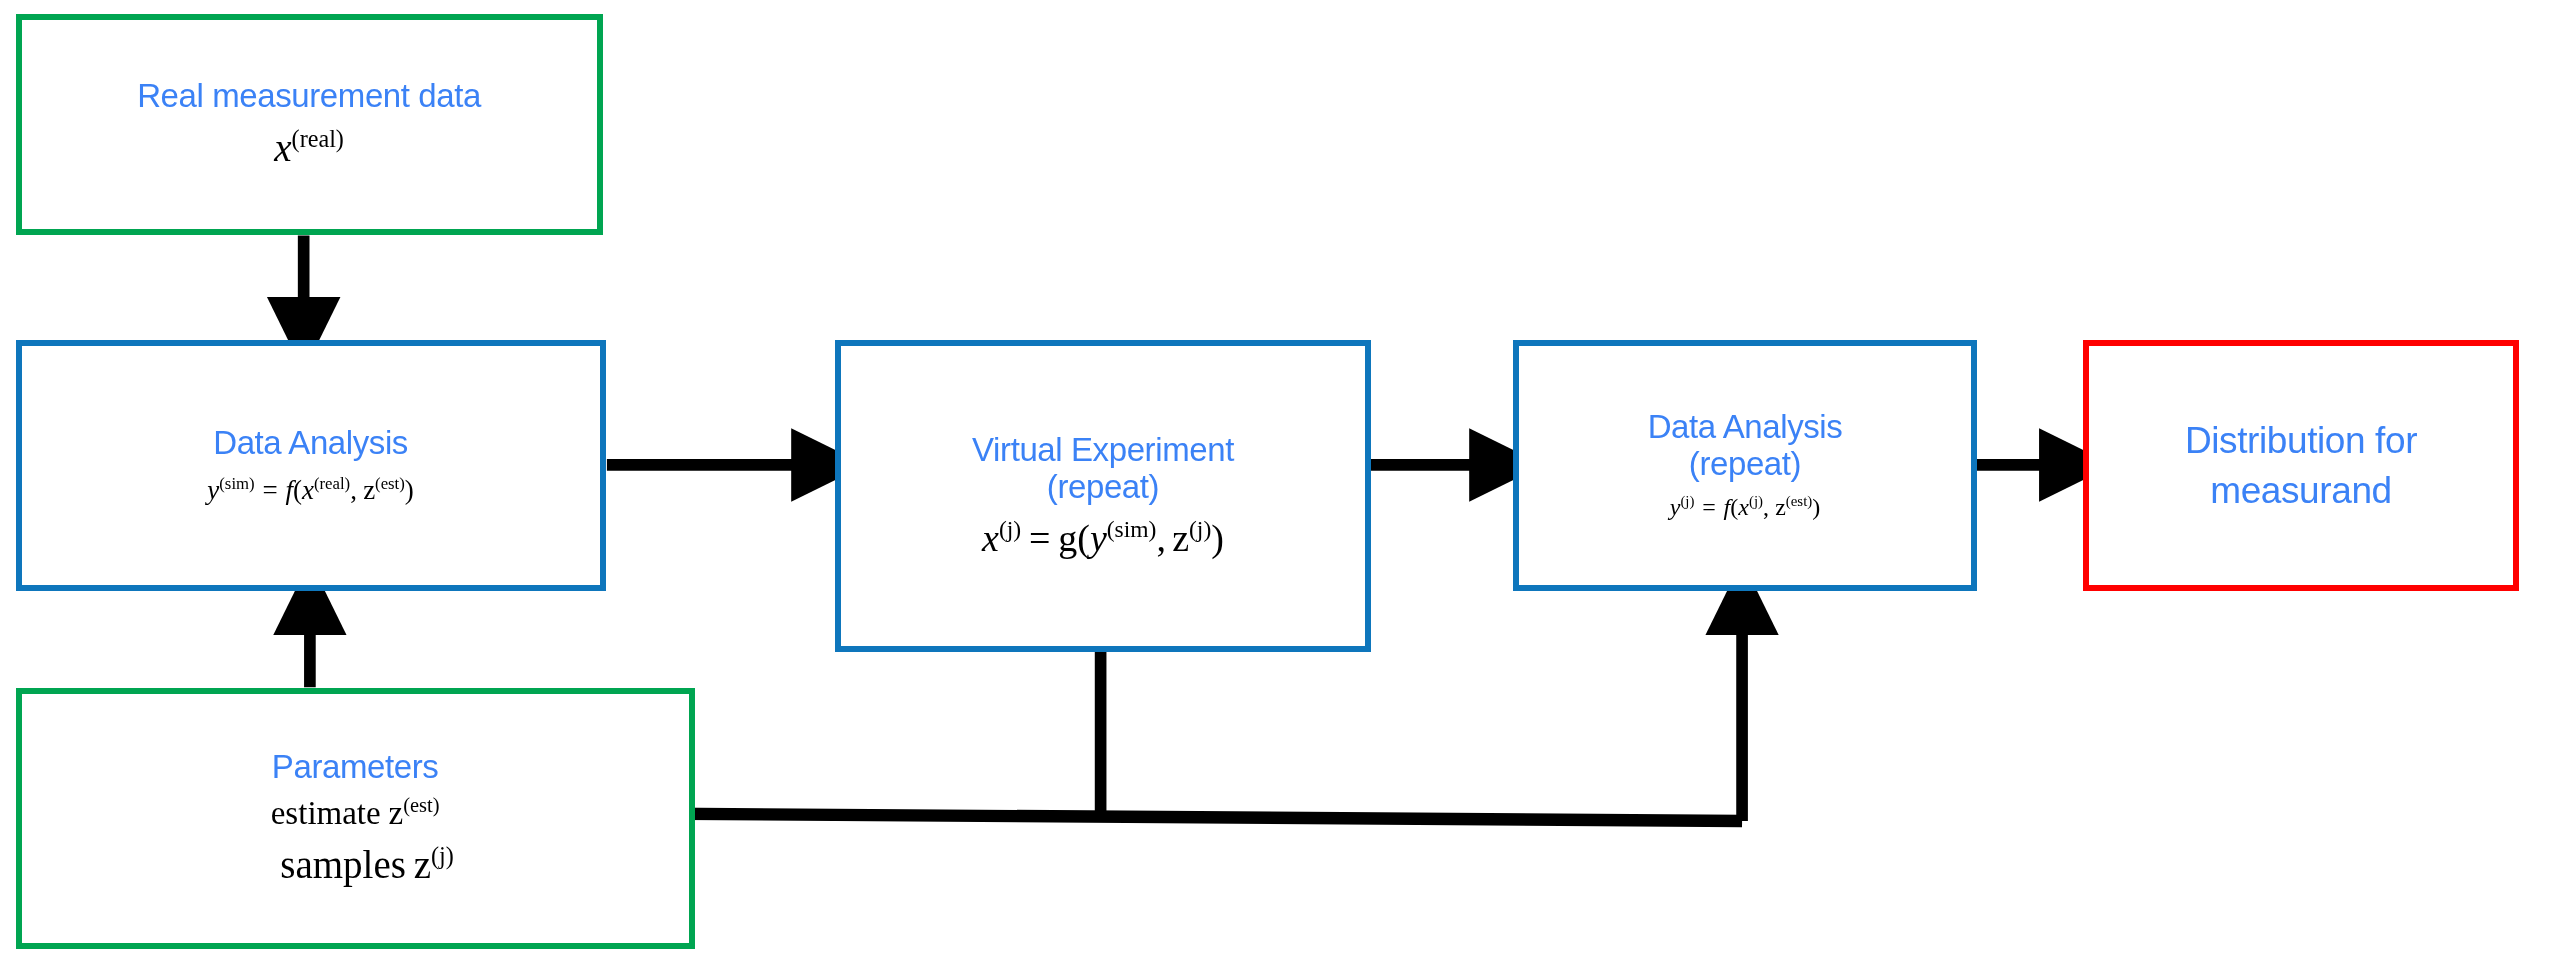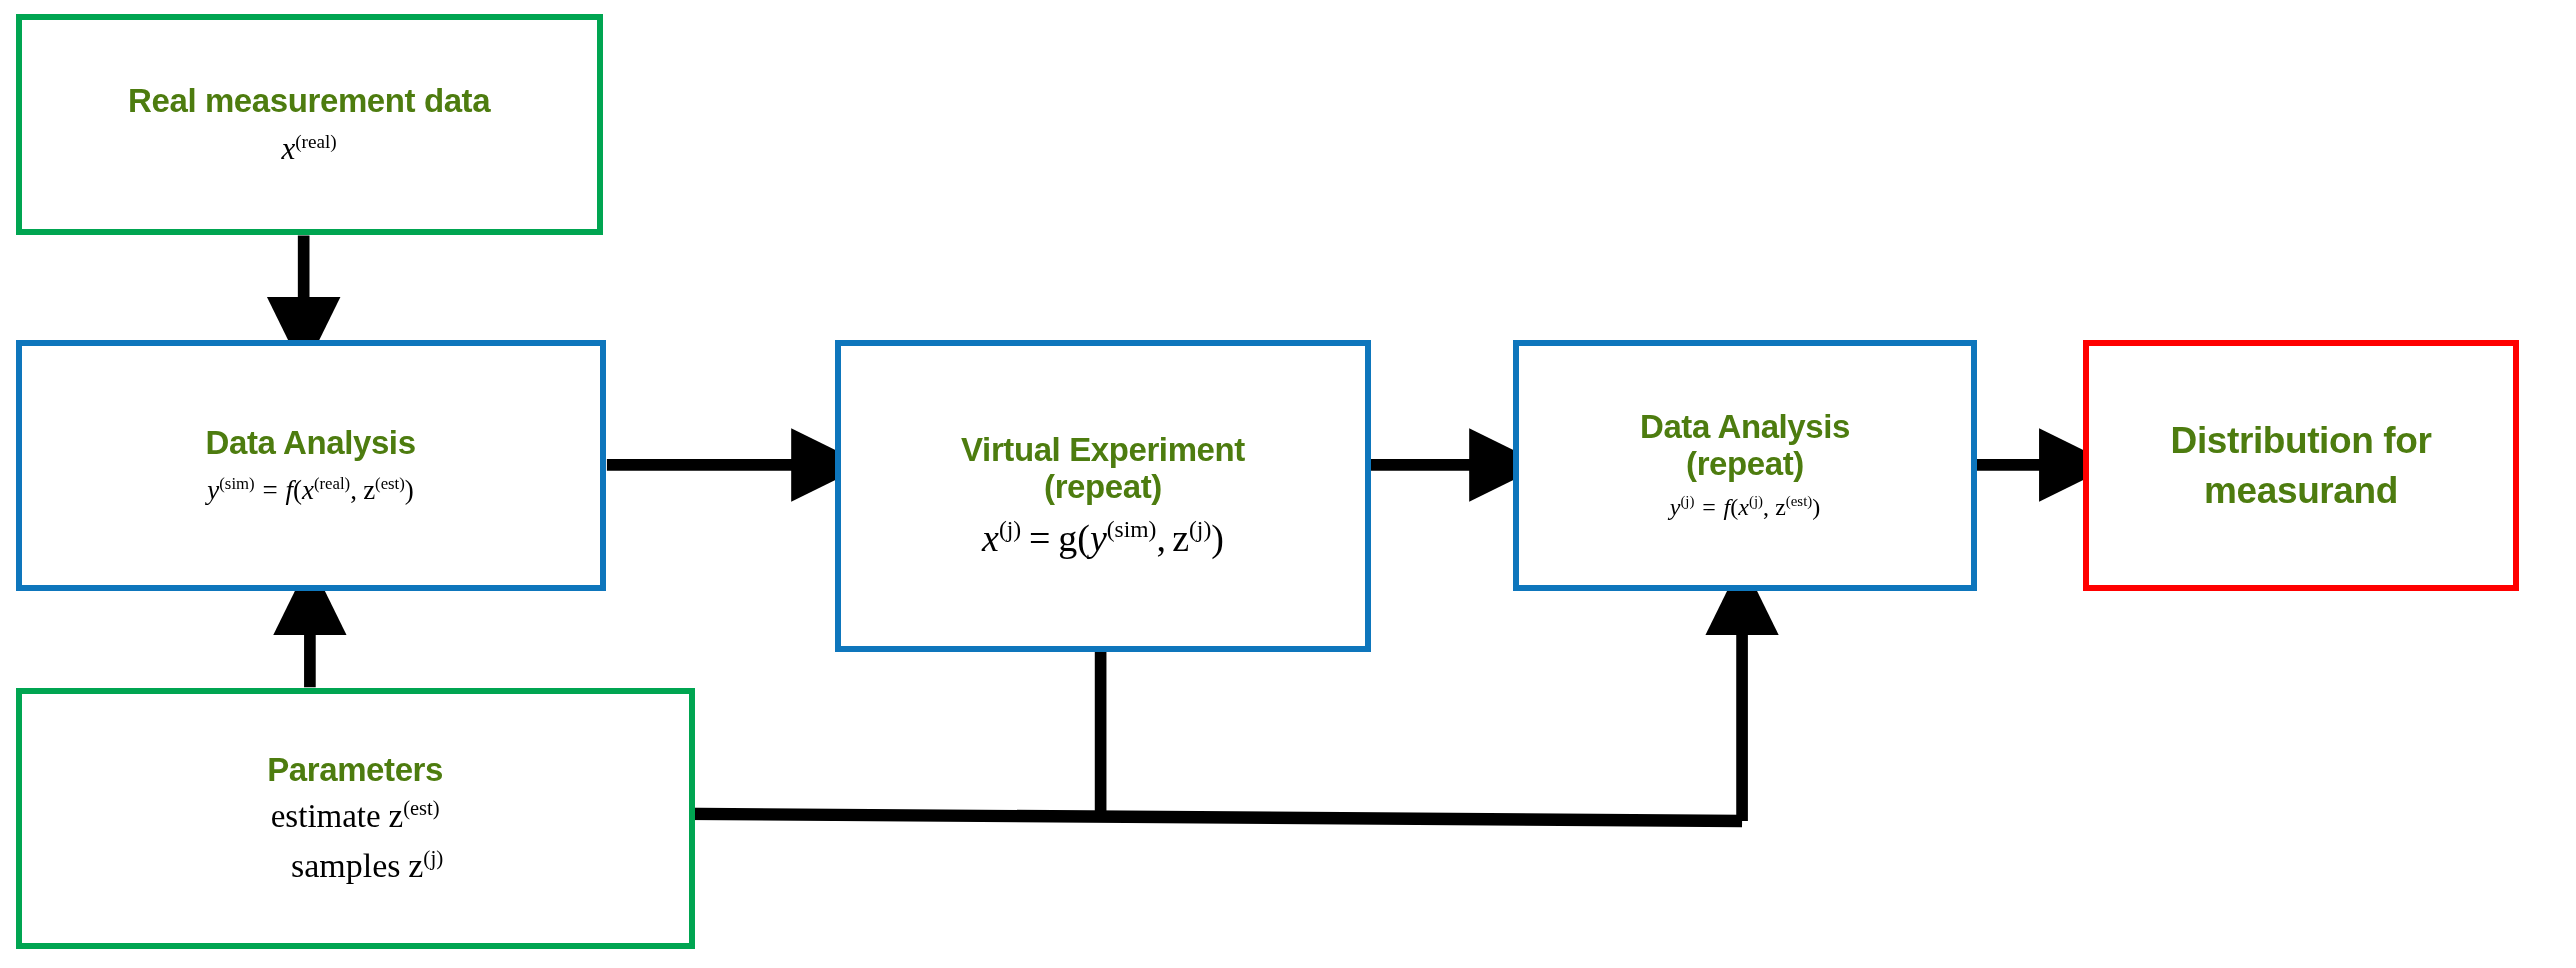--- a/index.html
+++ b/index.html
@@ -19,22 +19,22 @@
     position: absolute;
     box-sizing: border-box;
     background: #ffffff;
     display: flex;
     flex-direction: column;
     align-items: center;
     justify-content: center;
     text-align: center;
   }
   .node .title {
-    font-weight: bold;
-    color: #4d7c0f;
+    font-weight: normal;
+    color: #3b82f6;
     line-height: 1.12;
     letter-spacing: -0.4px;
   }
   .node .formula {
     color: #000000;
     font-family: "Liberation Serif", serif;
     line-height: 1.15;
     white-space: nowrap;
   }
   
@@ -89,38 +89,38 @@
 
     <g>
       <path d="M 777 1046 L 2240 1056" stroke="#000000" stroke-width="16" fill="none" stroke-linecap="butt"></path>
       <line x1="1415" y1="1052" x2="1415" y2="772" stroke="#000000" stroke-width="15" marker-end="url(#ah)"></line>
       <line x1="2240" y1="1056" x2="2240" y2="772" stroke="#000000" stroke-width="15" marker-end="url(#ah)"></line>
     </g>
   </svg>
 
   <div class="node" style="left:15.6px; top:14px; width:587px; height:221px; border:6.2px solid #00A551;">
     <div class="title" style="font-size:33px; margin-bottom:11px;">Real measurement data</div>
-    <div class="formula" style="font-size:31px;">
+    <div class="formula" style="font-size:39px;">
       <span class="mi">x</span><sup class="sp">(real)</sup>
     </div>
   </div>
 
   <div class="node" style="left:15.6px; top:340px; width:590px; height:251px; border:6.2px solid #0E76BC;">
     <div class="title" style="font-size:33px; margin-bottom:12.4px;">Data Analysis</div>
     <div class="formula" style="font-size:27px;">
       <span class="mi">y</span><sup class="sp">(sim)</sup><span class="mu" style="padding:0 7.8px;">=</span><span class="mi">f</span><span class="mu">(</span><span class="mi">x</span><sup class="sp">(real)</sup><span class="mu" style="padding-right:6.2px;">,</span><span class="mu">z</span><sup class="sp">(est)</sup><span class="mu">)</span>
     </div>
   </div>
 
   <div class="node" style="left:15.6px; top:688px; width:679px; height:261px; border:6.2px solid #00A551;">
     <div class="title" style="font-size:33px; margin-bottom:9.3px;">Parameters</div>
     <div class="formula" style="font-size:33px; margin-bottom:10px;">
       <span class="mu" style="padding-right:7.8px;">estimate</span><span class="mu">z</span><sup class="sp">(est)</sup>
     </div>
-    <div class="formula" style="font-size:34px;margin-left:24px;">
+    <div class="formula" style="font-size:39px;margin-left:24px;">
       <span class="mu" style="padding-right:7.8px;">samples</span><span class="mu">z</span><sup class="sp">(j)</sup>
     </div>
   </div>
 
   <div class="node" style="left:835px; top:340px; width:536px; height:312px; border:6.2px solid #0E76BC;">
     <div class="title" style="font-size:33px;">Virtual Experiment</div>
     <div class="title" style="font-size:33px; margin-bottom:11px;">(repeat)</div>
     <div class="formula" style="font-size:38px;">
       <span class="mi">x</span><sup class="sp">(j)</sup><span class="mu" style="padding:0 7.8px;">=</span><span class="mu">g</span><span class="mu">(</span><span class="mi">y</span><sup class="sp">(sim)</sup><span class="mu" style="padding-right:6.2px;">,</span><span class="mu">z</span><sup class="sp">(j)</sup><span class="mu">)</span>
     </div>

